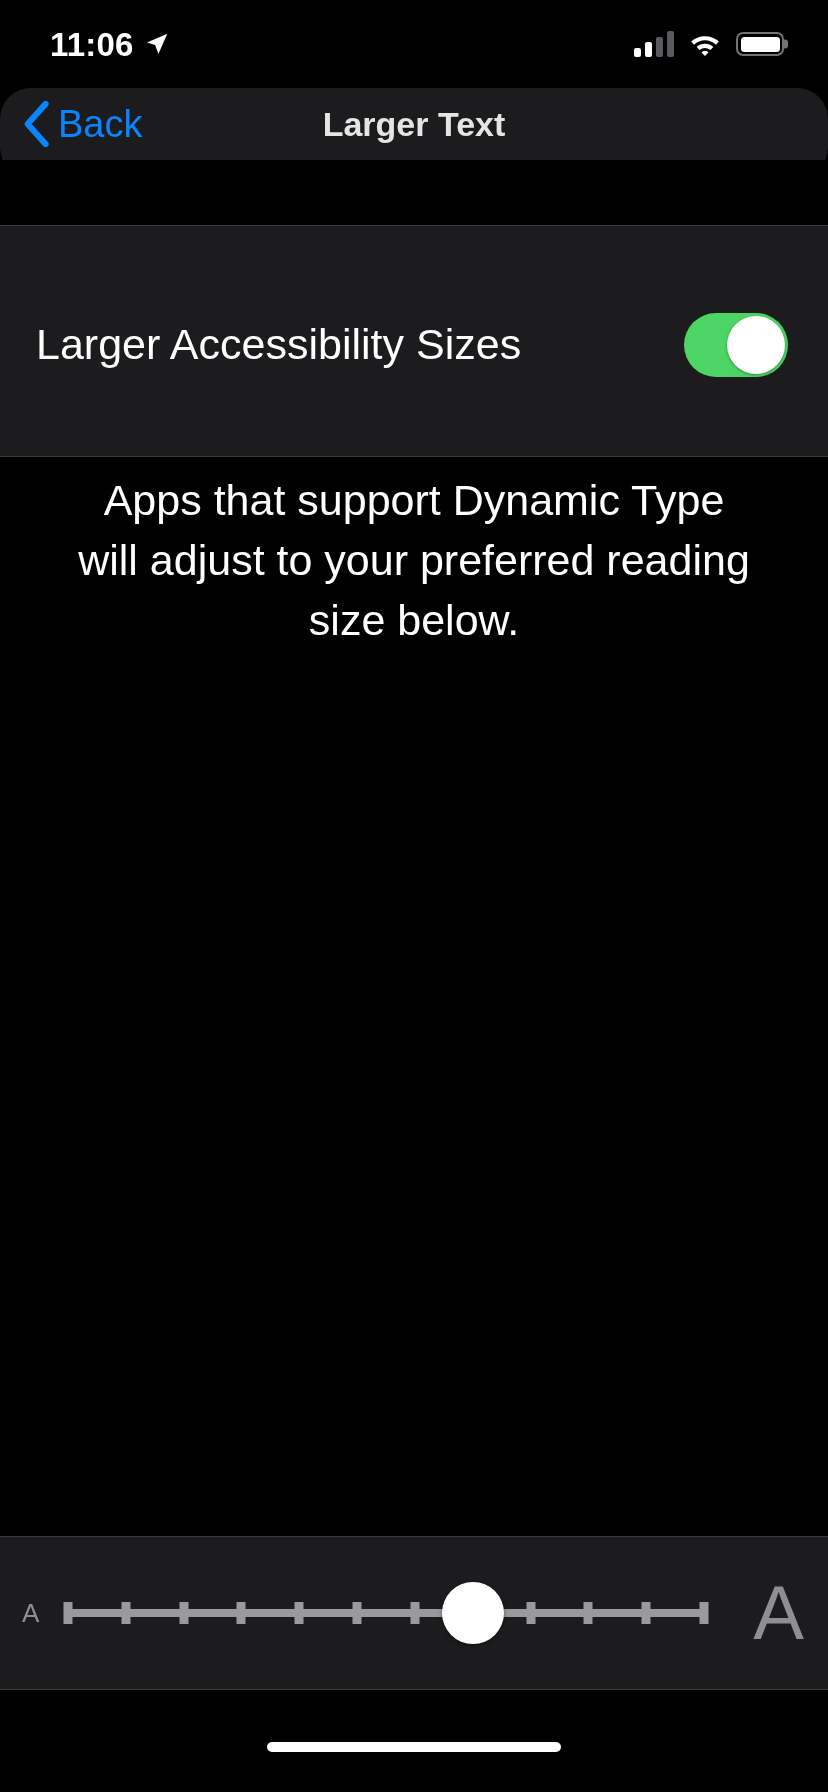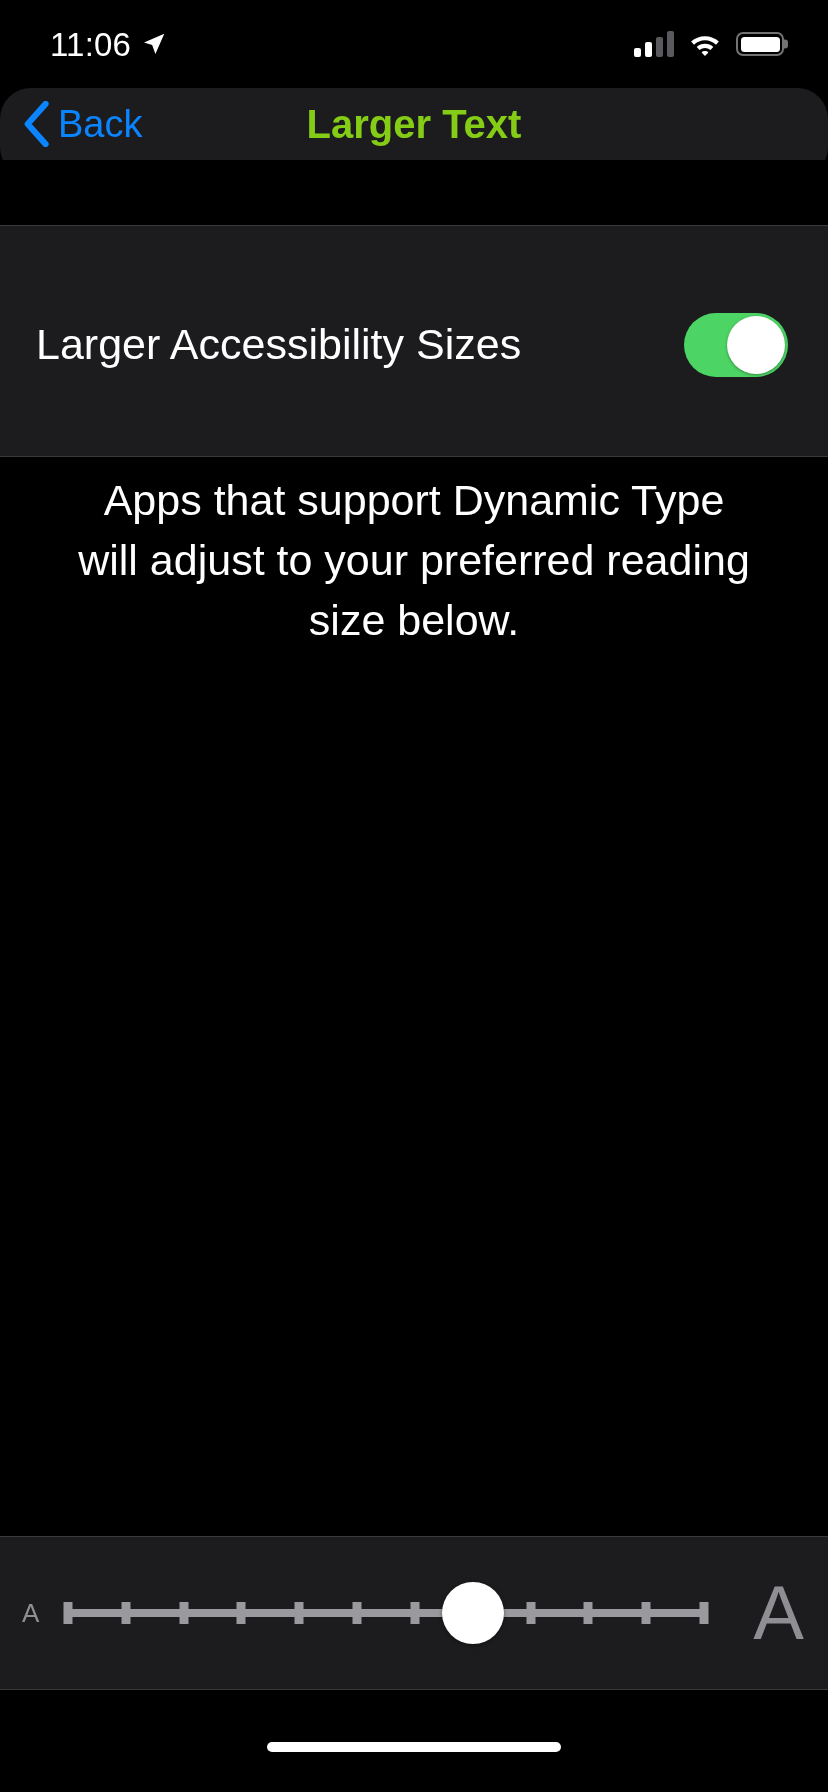--- a/index.html
+++ b/index.html
@@ -11,21 +11,21 @@
   }
   .screen { position:relative; width:828px; height:1792px; background:#000; }
 
   
   .statusbar{
     position:absolute; left:0; top:0; width:828px; height:88px;
     display:flex; align-items:center; justify-content:space-between;
     padding:0 44px 0 50px;
   }
   .sb-left{ display:flex; align-items:center; gap:10px; }
-  .sb-time{ color:#fff; font-size:33px; font-weight:400; letter-spacing:0.2px; line-height:1; }
+  .sb-time{ color:#fff; font-size:33px; font-weight:700; letter-spacing:0.2px; line-height:1; }
   .loc-arrow{ display:block; }
   .sb-right{ display:flex; align-items:center; gap:14px; }
   .bars{ display:flex; align-items:flex-end; gap:4px; height:26px; }
   .bars span{ width:7px; border-radius:2px; background:#fff; }
   .bars span.b1{ height:9px; }
   .bars span.b2{ height:15px; }
   .bars span.b3{ height:20px; background:#5a5a5e; }
   .bars span.b4{ height:26px; background:#5a5a5e; }
   .batt{
     position:relative; width:48px; height:24px;
@@ -46,21 +46,21 @@
     border-radius:31px;
   }
   .back-btn{
     position:absolute; left:22px; top:0; height:72px;
     display:flex; align-items:center; gap:6px; cursor:pointer;
   }
   .back-label{ color:#0a84ff; font-size:38px; line-height:1; }
   .nav-title{
     position:absolute; left:0; top:0; width:828px; height:72px;
     display:flex; align-items:center; justify-content:center;
-    color:#84cc16; font-size:40px; font-weight:700;
+    color:#e5e5e5; font-size:34px; font-weight:700;
   }
 
   
   .gap{ position:absolute; left:0; top:160px; width:828px; height:65px; background:#000; }
 
   
   .cell-group{
     position:absolute; left:0; top:225px; width:828px; height:232px;
     background:#1c1c1e;
     border-top:1px solid #3a3a3c; border-bottom:1px solid #3a3a3c;

